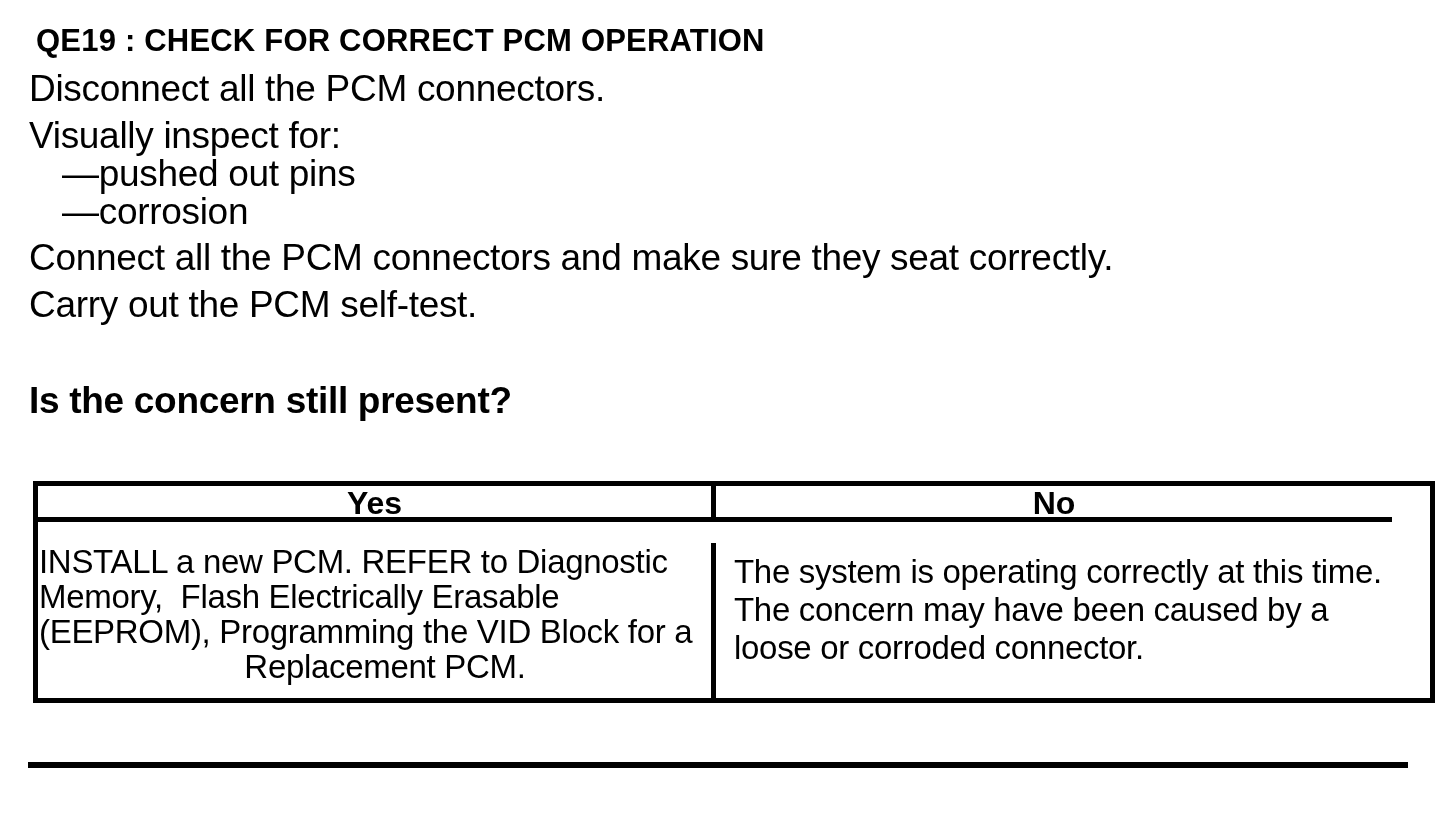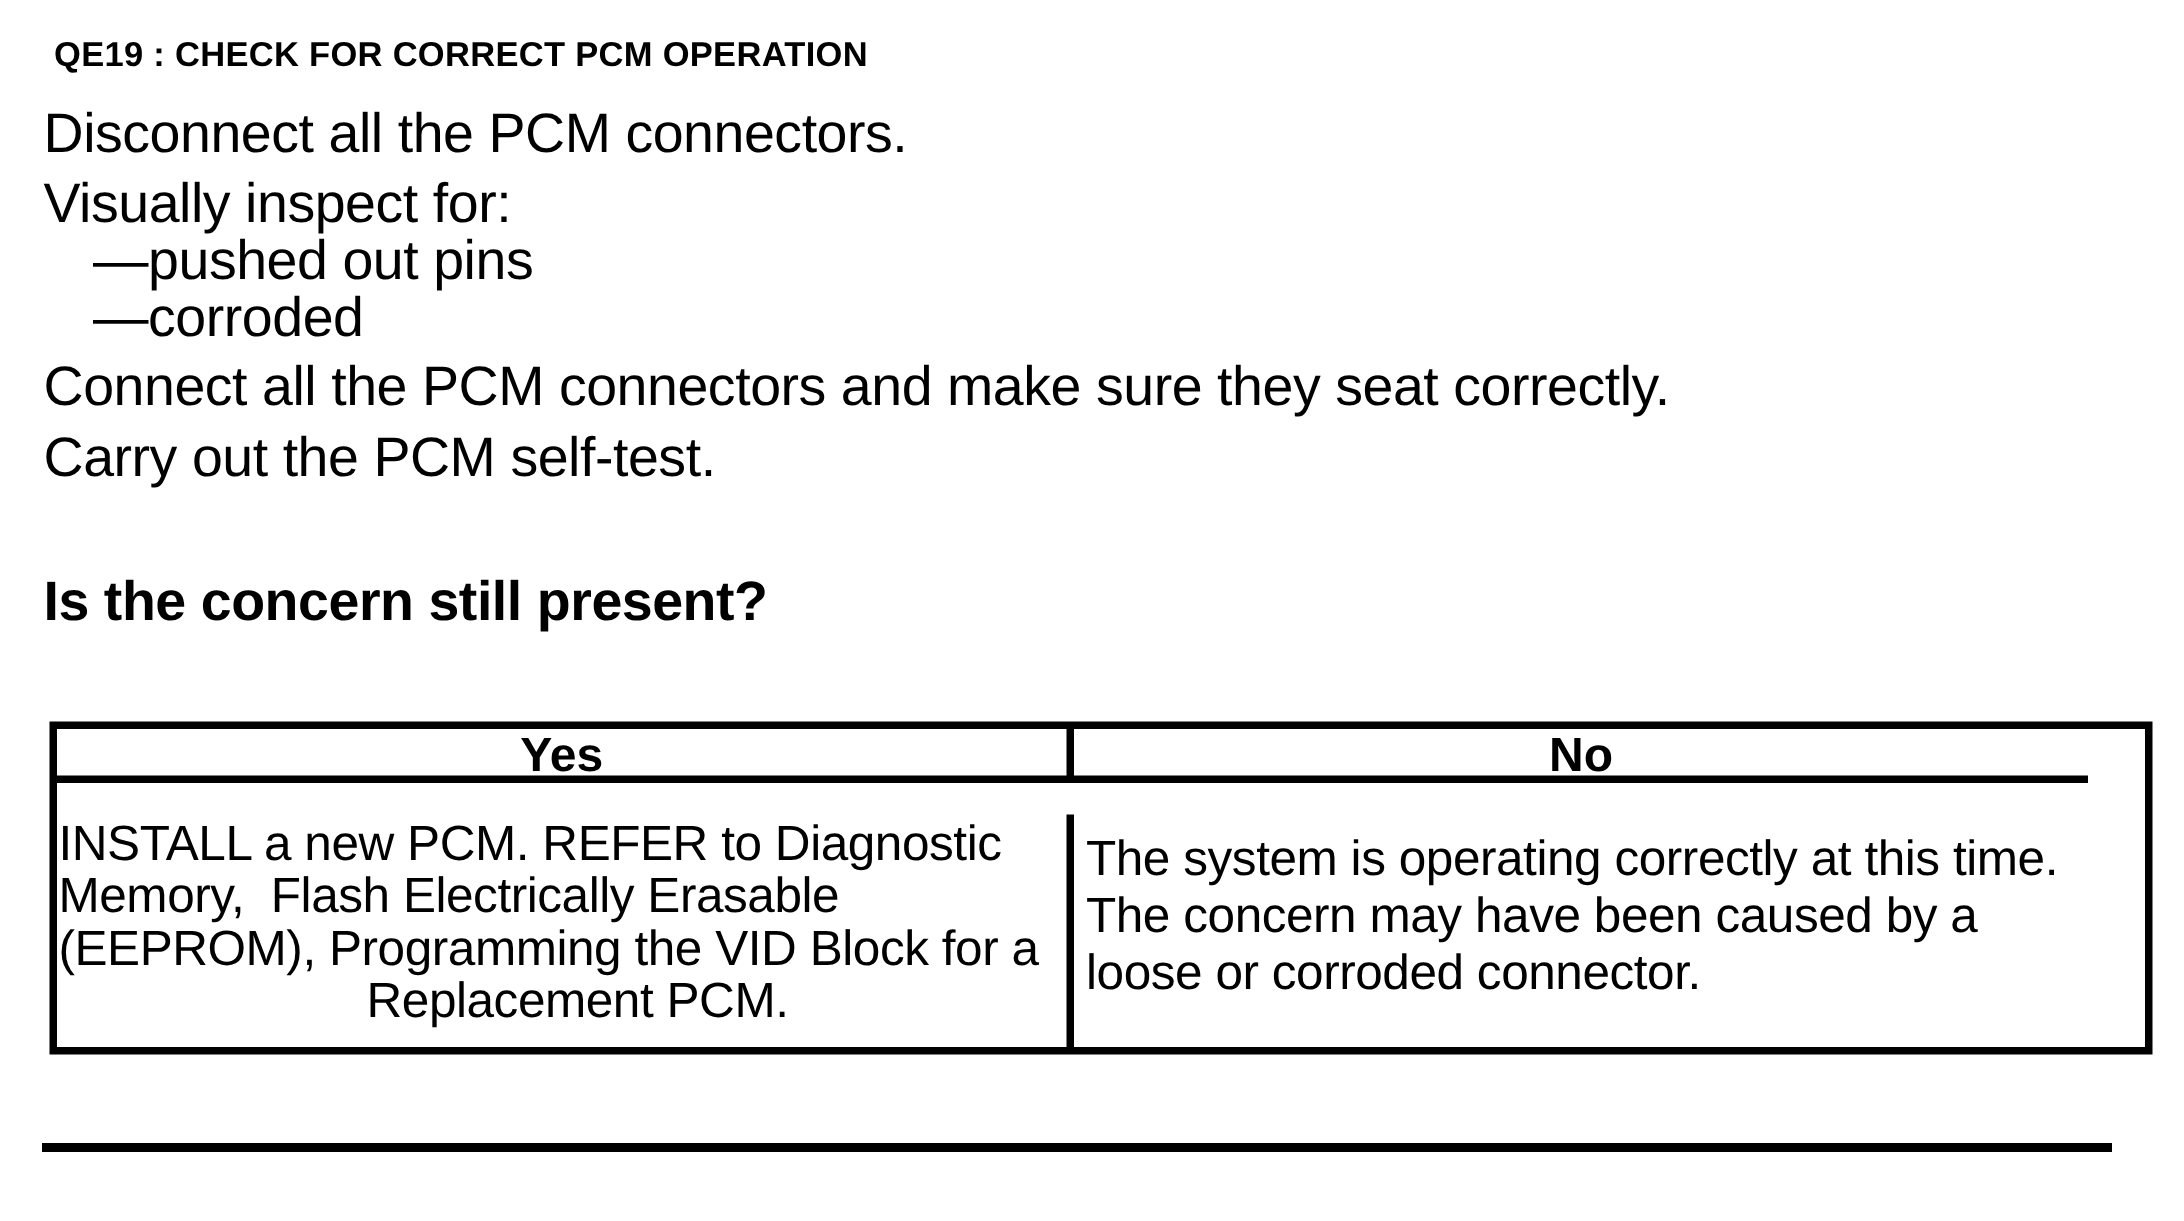--- a/index.html
+++ b/index.html
@@ -14,21 +14,21 @@
   }
   .page {
     position: relative;
     width: 1456px;
     height: 814px;
     background: #ffffff;
   }
   .abs { position: absolute; line-height: 1; }
   .heading {
     left: 36px; top: 25px;
-    font-size: 23px;
+    font-size: 31px;
     font-weight: bold;
     letter-spacing: 0.2px;
     white-space: pre;
   }
   .body-text {
     font-size: 37px;
     letter-spacing: -0.3px;
     white-space: pre;
   }
   .indent { left: 62px; }
@@ -57,21 +57,21 @@
   .col-divider { border-right: 5px solid #000000; }
   .td-cell {
     box-sizing: border-box;
     overflow: hidden;
   }
   .yes-cell { padding: 1px 0 0 1px; margin-top: 21px; }
   .no-cell {
     display: flex;
     flex-direction: column;
     justify-content: center;
-    padding-left: 8px;
+    padding-left: 18px;
   }
   .yes-line {
     font-size: 33px;
     letter-spacing: -0.3px;
     line-height: 35px;
     white-space: pre;
   }
   .yes-line.centered { text-align: center; white-space: normal; padding-left: 20px; }
   .no-line {
     font-size: 33px;
@@ -92,21 +92,21 @@
 <div class="page">
 
   <div class="abs heading">QE19 : CHECK FOR CORRECT PCM OPERATION</div>
 
   <div class="abs body-text flush" style="top:70px">Disconnect all the PCM connectors.</div>
 
   <div class="abs body-text flush" style="top:117px">Visually inspect for:</div>
 
   <div class="abs body-text indent" style="top:155px">—pushed out pins</div>
 
-  <div class="abs body-text indent" style="top:193px">—corroded</div>
+  <div class="abs body-text indent" style="top:193px">—corrosion</div>
 
   <div class="abs body-text flush" style="top:239px">Connect all the PCM connectors and make sure they seat correctly.</div>
 
   <div class="abs body-text flush" style="top:286px">Carry out the PCM self-test.</div>
 
 
   <div class="abs body-text flush question" style="top:382px">Is the concern still present?</div>
 
   <div class="results-table">
     <div class="th-cell col-divider">Yes</div>

